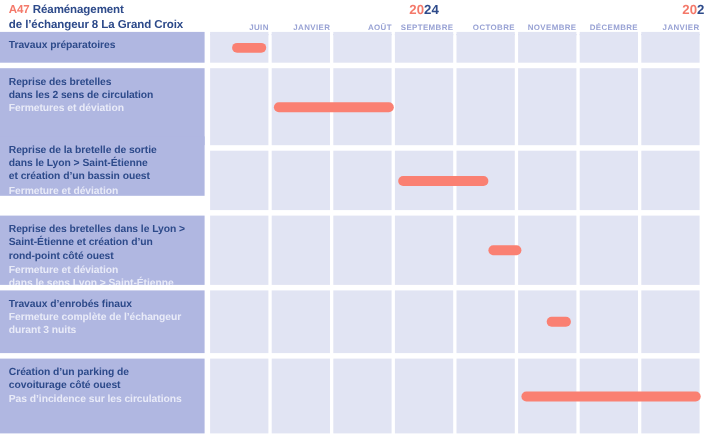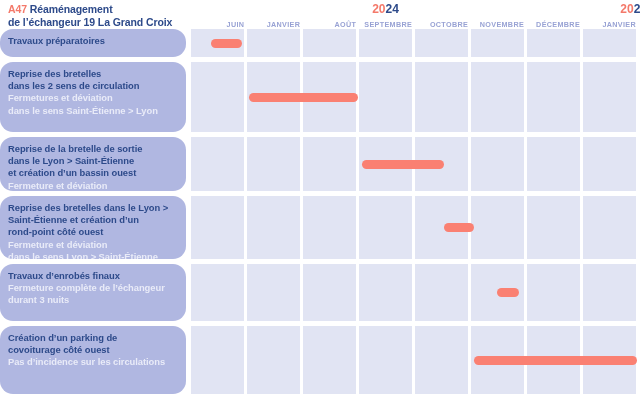--- a/index.html
+++ b/index.html
@@ -56,21 +56,20 @@
   }
 
   
   .row-label {
     position: absolute;
     left: 0px;
     width: 186px;
     background: #b0b7e1;
     padding: 6px 8px 5px 8px;
     overflow: hidden;
-    border-radius: 13px;
   }
   .row-label .lbl-main {
     font-size: 9.4px;
     font-weight: bold;
     line-height: 12.2px;
     color: #2d4a8a;
     letter-spacing: -0.05px;
   }
   .row-label .lbl-sub {
     font-size: 9.4px;
@@ -95,21 +94,21 @@
   }
 </style>
 </head>
 <body>
 
 <div id="chart-root">
 
   <div class="header-title">
     <span class="code">A47</span>
     <span>Réaménagement</span><br>
-    <span>de l’échangeur 19 La Grand Croix</span>
+    <span>de l’échangeur 8 La Grand Croix</span>
   </div>
 
   <div id="years-layer">
       <div class="year-label" style="left: 358.85px; width: 53.35px;"><span class="yr-a">20</span><span class="yr-b">24</span></div>
       <div class="year-label" style="left: 607px; width: 53.35px;"><span class="yr-a">20</span><span class="yr-b">25</span></div>
     </div>
 
   <div id="months-layer">
       <div class="month-head" style="left: 191px; width: 53.35px;">JUIN</div>
       <div class="month-head" style="left: 246.95px; width: 53.35px;">JANVIER</div>
@@ -122,23 +121,22 @@
     </div>
 
   <div id="labels-layer">
       <div class="row-label" style="top: 29px; height: 28px;">
         <div class="lbl-main">Travaux préparatoires</div>
       </div>
       <div class="row-label" style="top: 62px; height: 70px;">
         <div class="lbl-main">Reprise des bretelles</div>
         <div class="lbl-main">dans les 2 sens de circulation</div>
         <div class="lbl-sub">Fermetures et déviation</div>
-        <div class="lbl-sub">dans le sens Saint-Étienne &gt; Lyon</div>
-      </div>
-      <div class="row-label" style="top: 137px; height: 54px;">
+      </div>
+      <div class="row-label" style="top: 124px; height: 54px;">
         <div class="lbl-main">Reprise de la bretelle de sortie</div>
         <div class="lbl-main">dans le Lyon &gt; Saint-Étienne</div>
         <div class="lbl-main">et création d’un bassin ouest</div>
         <div class="lbl-sub">Fermeture et déviation</div>
       </div>
       <div class="row-label" style="top: 196px; height: 63px;">
         <div class="lbl-main">Reprise des bretelles dans le Lyon &gt;</div>
         <div class="lbl-main">Saint-Étienne et création d’un</div>
         <div class="lbl-main">rond-point côté ouest</div>
         <div class="lbl-sub">Fermeture et déviation</div>

